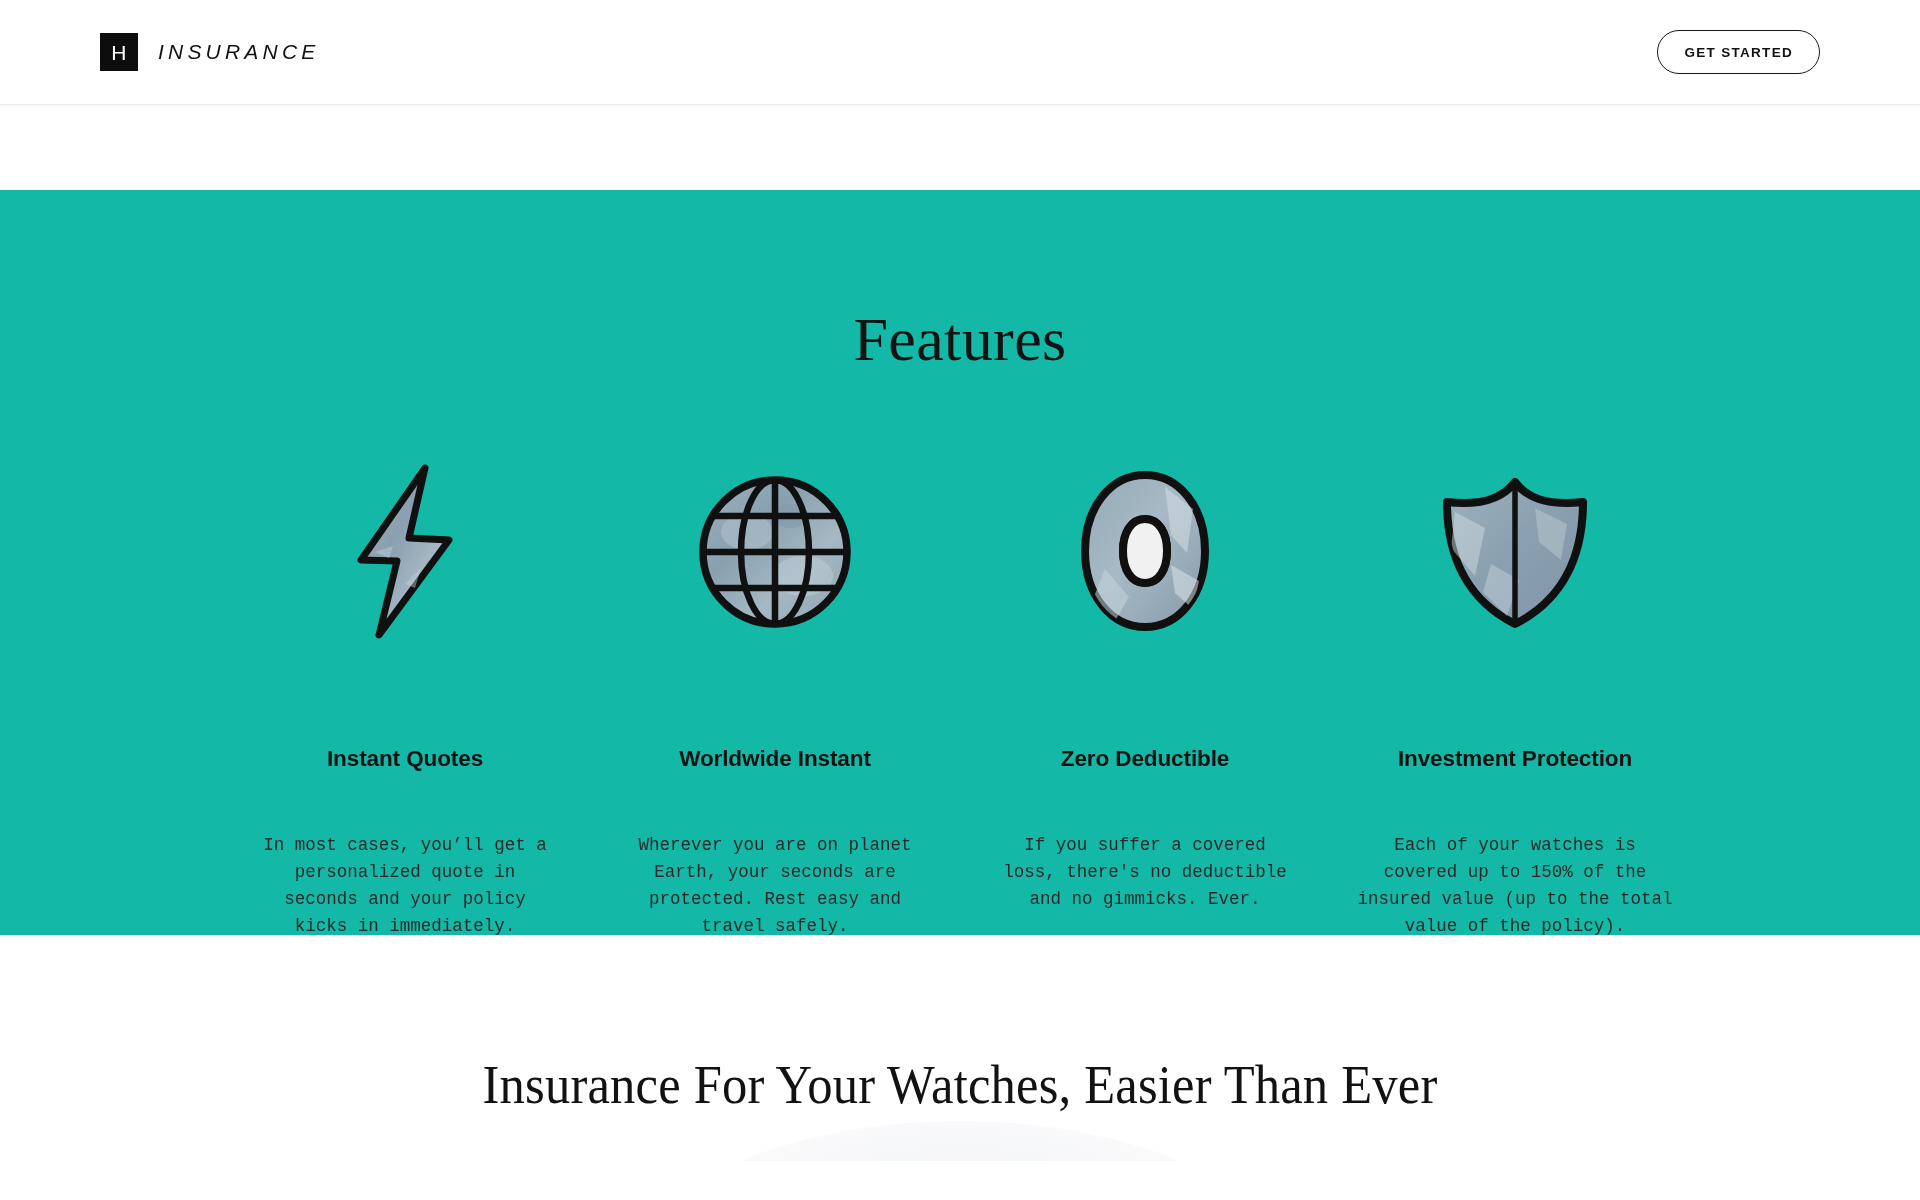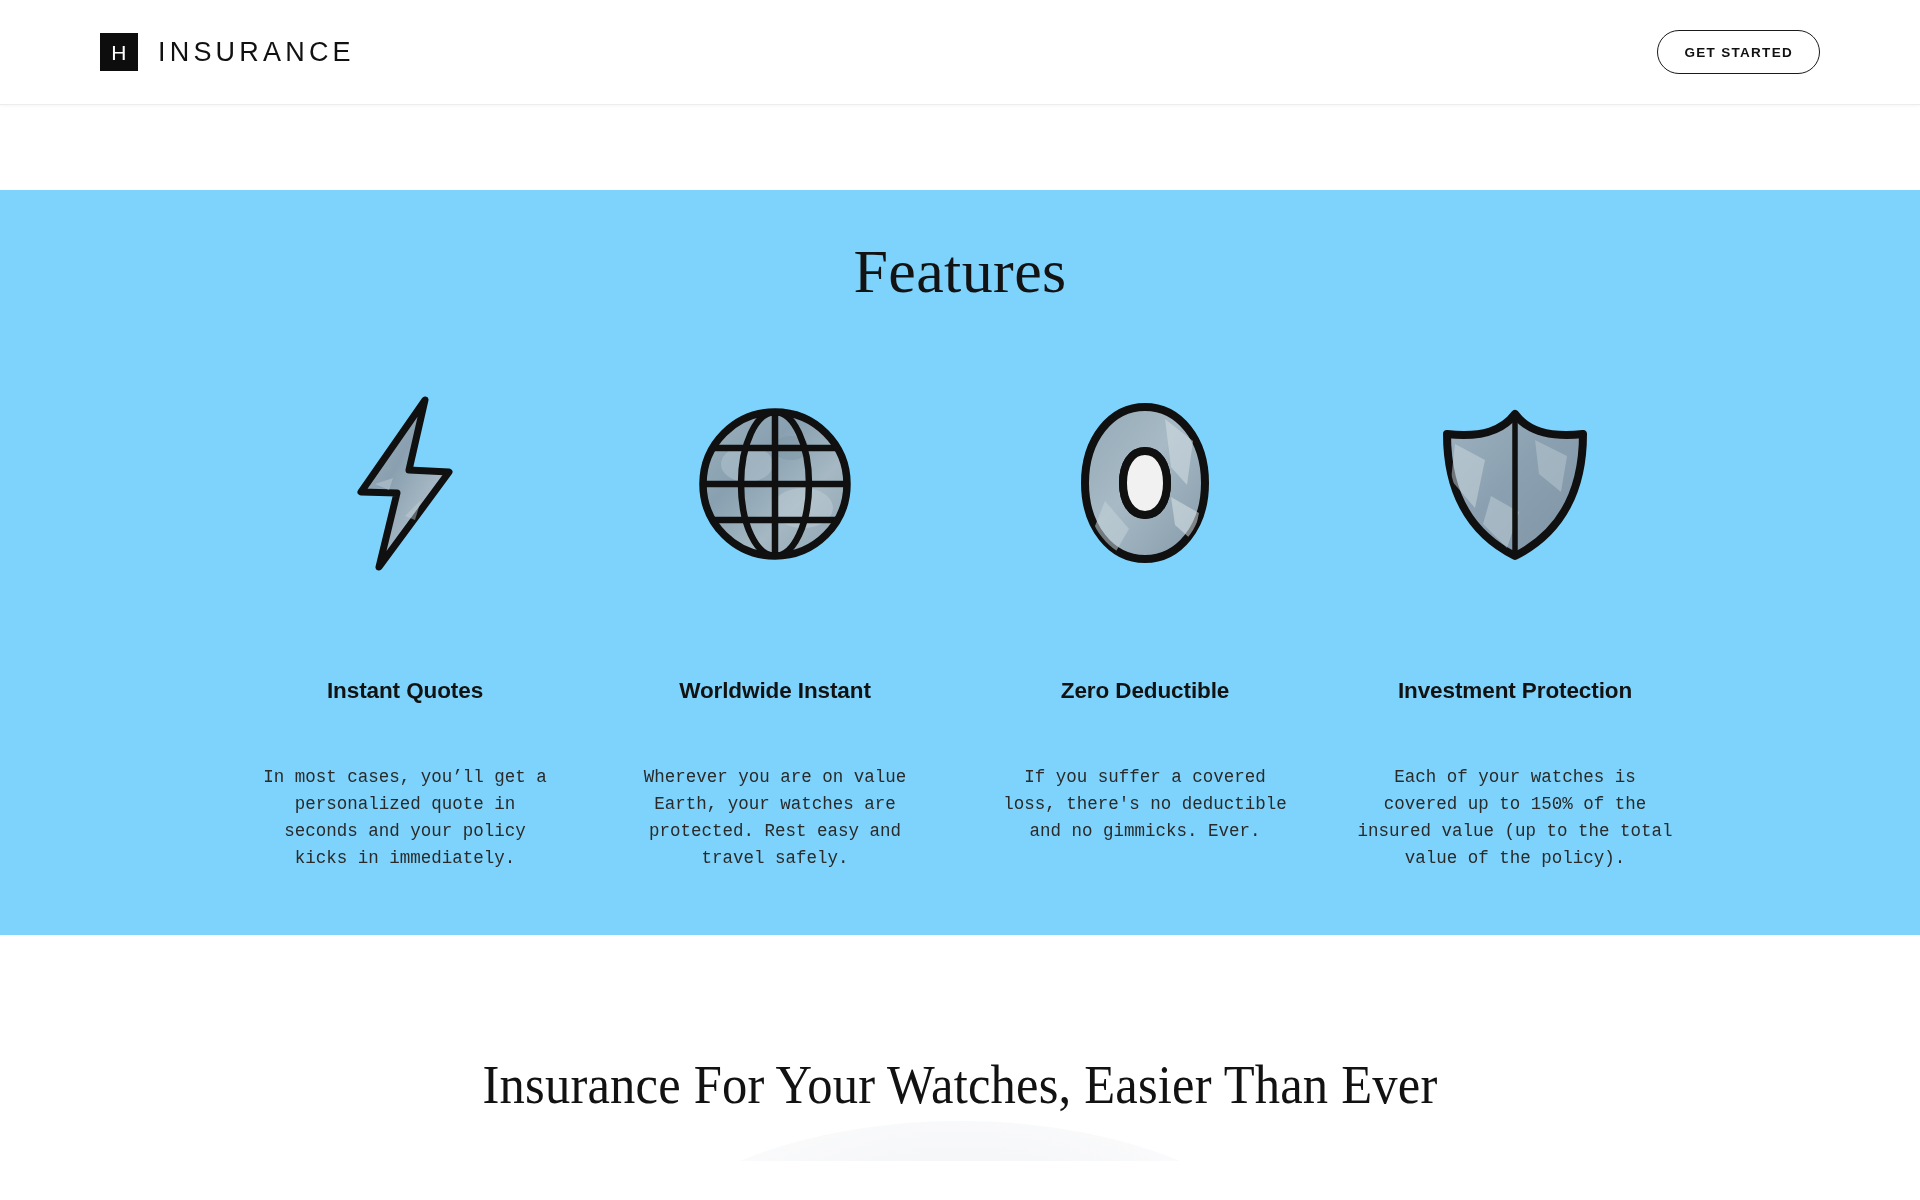--- a/index.html
+++ b/index.html
@@ -61,25 +61,26 @@
     color: #ffffff;
     font-family: "Liberation Sans", sans-serif;
     font-size: 21px;
     font-weight: 400;
     line-height: 1;
     letter-spacing: 0.5px;
   }
 
   .brand-name {
     font-family: "Liberation Sans", sans-serif;
-    font-size: 27px;
+    font-size: 21px;
     font-weight: 400;
     letter-spacing: 4.2px;
     color: #111111;
     white-space: nowrap;
+    font-style: italic;
   }
 
   .cta-button {
     display: inline-flex;
     align-items: center;
     justify-content: center;
     min-width: 150px;
     height: 44px;
     padding: 0 26px;
     border: 1.6px solid #1a1a1a;
@@ -96,23 +97,23 @@
   }
 
   
   .spacer-white {
     height: 85px;
     background: #ffffff;
   }
 
   
   .features-section {
-    background: #7dd3fc;
+    background: #14b8a6;
     height: 745px;
-    padding-top: 50px;
+    padding-top: 118px;
   }
 
   .section-title {
     font-family: "Liberation Serif", "DejaVu Serif", serif;
     font-size: 62px;
     font-weight: 400;
     text-align: center;
     color: #131313;
     letter-spacing: 0.4px;
     line-height: 1;
@@ -275,21 +276,21 @@
               <line x1="8" y1="44" x2="152" y2="44"></line>
               <line x1="4" y1="80" x2="156" y2="80"></line>
               <line x1="8" y1="116" x2="152" y2="116"></line>
               <line x1="80" y1="4" x2="80" y2="156"></line>
               <ellipse cx="80" cy="80" rx="34" ry="72"></ellipse>
             </g>
             <circle cx="80" cy="80" r="72" fill="none" stroke="#101010" stroke-width="7.5"></circle>
           </svg>
         </div>
         <div class="feature-title">Worldwide Instant</div>
-        <div class="feature-desc">Wherever you are on value Earth, your watches are protected. Rest easy and travel safely.</div>
+        <div class="feature-desc">Wherever you are on planet Earth, your seconds are protected. Rest easy and travel safely.</div>
       </div>
 
       <div class="feature-card">
         <div class="feature-icon">
           <svg width="140" height="165" viewBox="0 0 140 165" aria-hidden="true">
             <defs>
               <linearGradient id="gradZero" x1="0" y1="0" x2="1" y2="1">
                 <stop offset="0%" stop-color="#94a9b7"></stop>
                 <stop offset="45%" stop-color="#a7bac5"></stop>
                 <stop offset="100%" stop-color="#8499a9"></stop>

